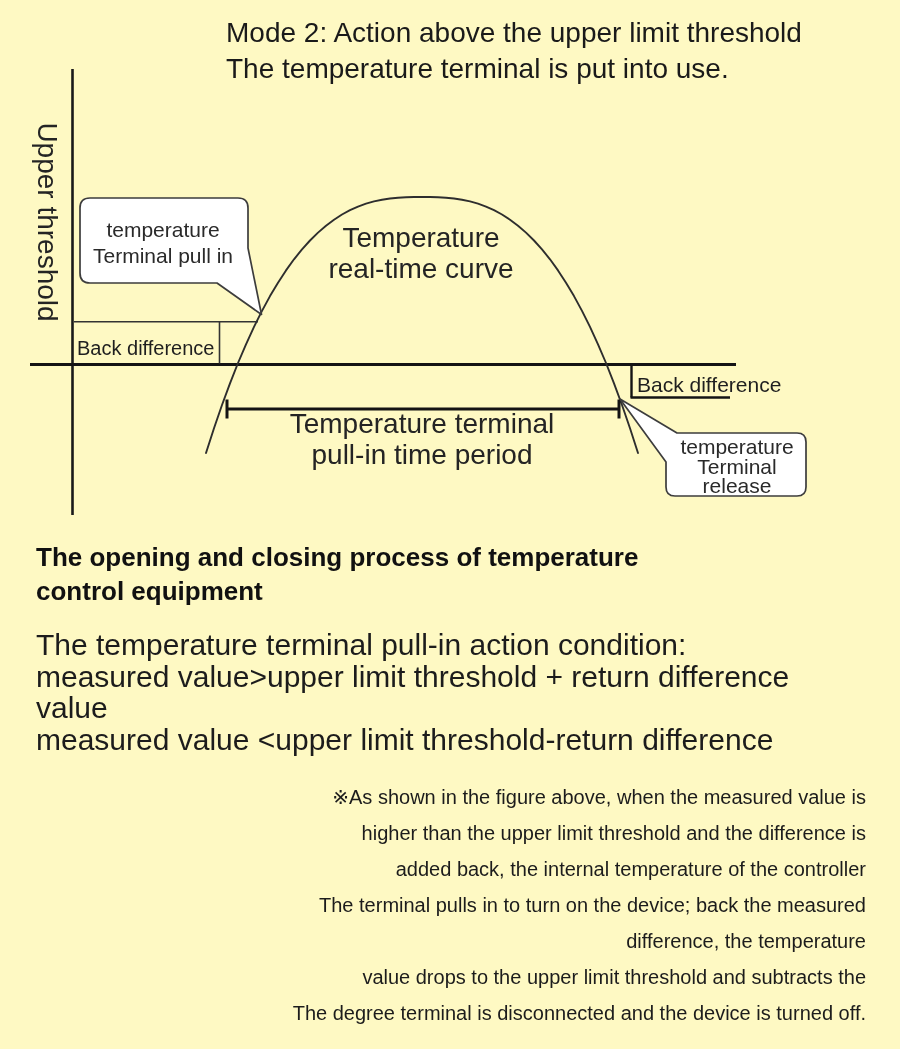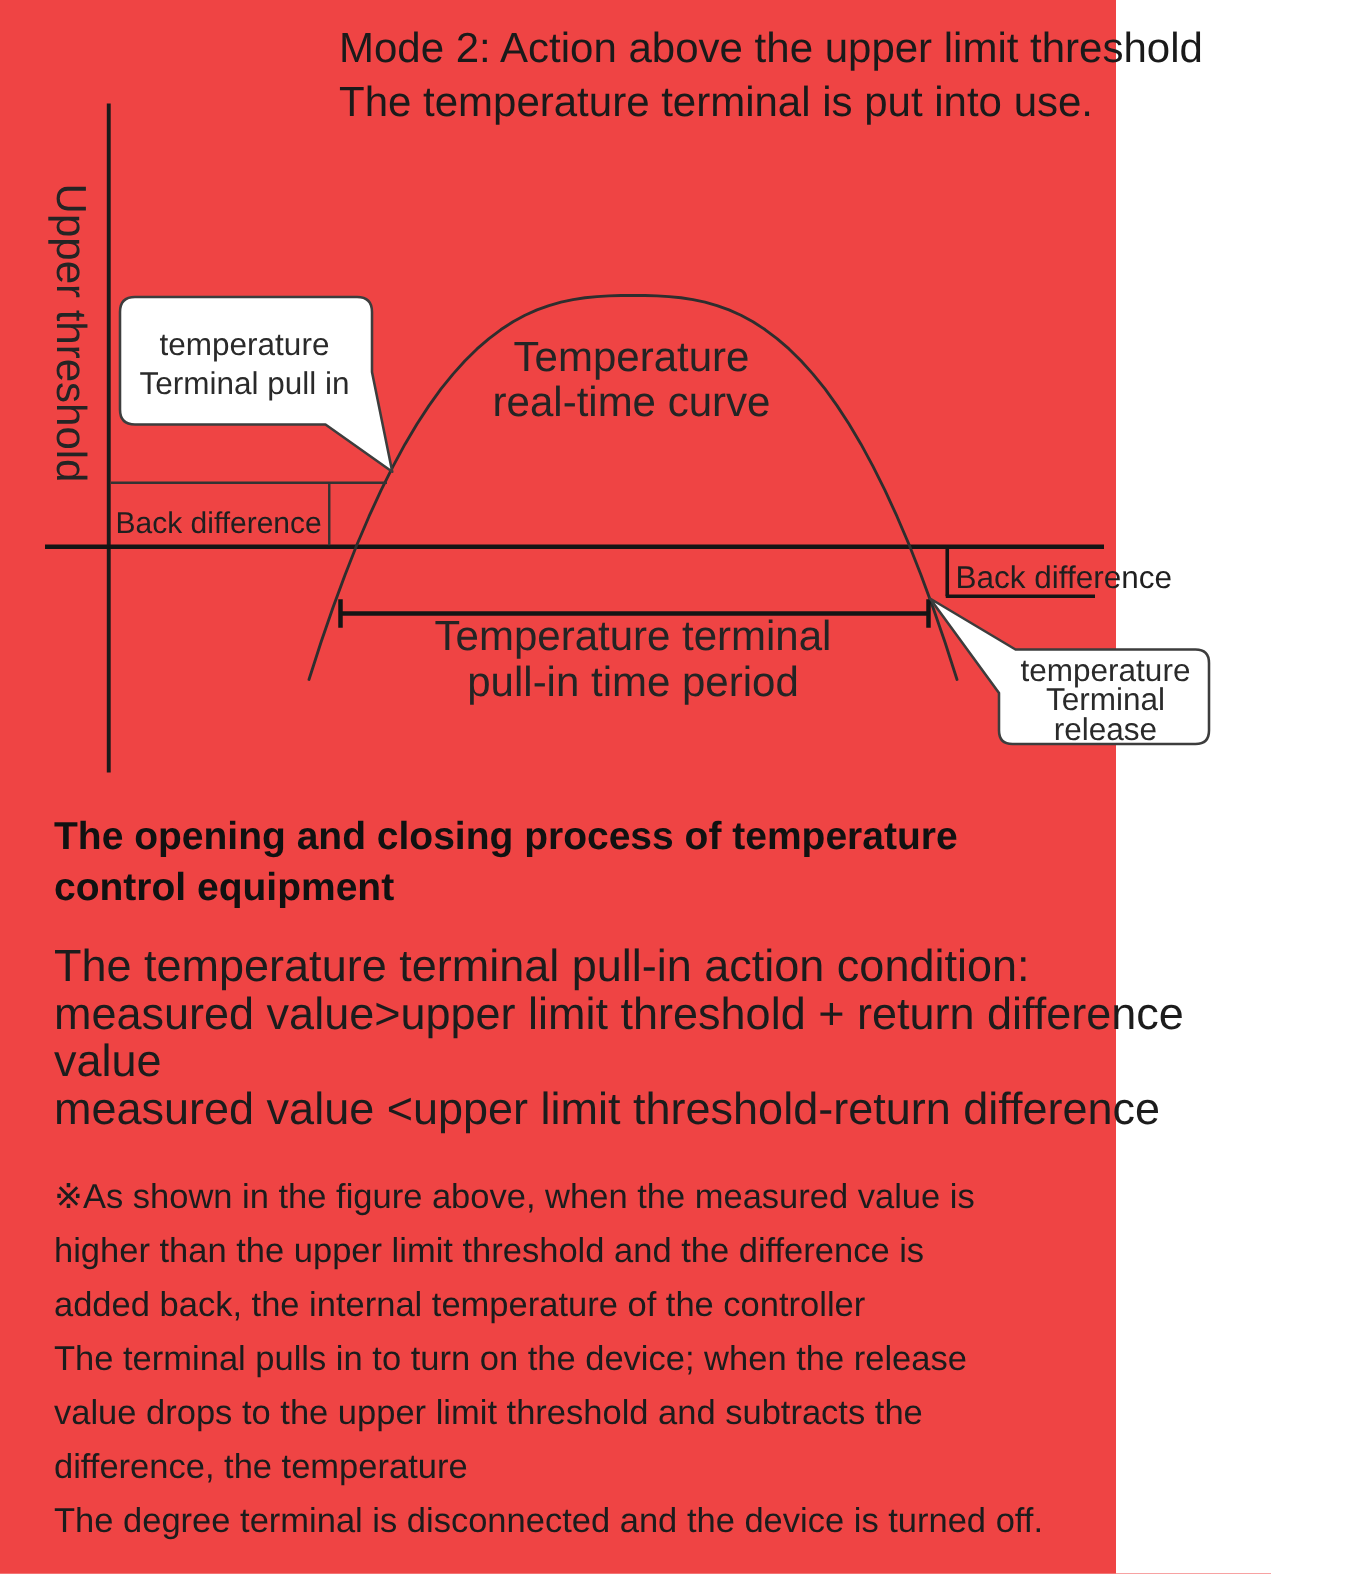--- a/index.html
+++ b/index.html
@@ -3,21 +3,21 @@
 <meta charset="utf-8">
 <style>
   html, body { margin: 0; padding: 0; }
   body {
     width: 900px; height: 1049px;
     background: #ffffff;
     font-family: "Liberation Sans", "DejaVu Sans", sans-serif;
     color: #1c1c1c;
     overflow: hidden;
   }
-  .page { position: relative; width: 744px; height: 1049px; background: #ef4444; }
+  .page { position: relative; width: 900px; height: 1049px; background: #fef9c3; }
   .diagram { position: absolute; left: 0; top: 0; width: 900px; height: 530px; }
   .diagram svg { display: block; }
   svg text { fill: #1f1f1f; font-family: "Liberation Sans", "DejaVu Sans", sans-serif; }
   .svg-title { font-size: 28px; fill: #1a1a1a; }
   .svg-label { font-size: 28px; fill: #242424; }
   .svg-bubble-text { font-size: 21px; fill: #2a2a2a; }
   .svg-backdiff { font-size: 20px; fill: #1f1f1f; }
   .svg-backdiff-r { font-size: 21px; fill: #1f1f1f; }
 
   .content { position: absolute; left: 36px; right: 34px; top: 0; }
@@ -25,21 +25,21 @@
     position: absolute; left: 0; top: 540px; width: 830px;
     font-weight: bold; font-size: 26px; line-height: 34px;
     color: #111111; letter-spacing: 0px;
   }
   .conditions {
     position: absolute; left: 0; top: 629px; width: 830px;
     font-size: 30px; line-height: 31.5px; color: #1c1c1c;
   }
   .note {
     position: absolute; left: 0; top: 779px; width: 830px;
-    font-size: 23px; line-height: 36px; color: #1c1c1c;
+    font-size: 20px; line-height: 36px; color: #1c1c1c; text-align: right;
   }
 </style>
 </head>
 <body>
 
 <div class="page">
 
   <div class="diagram">
     <svg width="900" height="530" viewBox="0 0 900 530" xmlns="http://www.w3.org/2000/svg">
 
@@ -88,20 +88,20 @@
     </div>
     <div class="conditions">
       <div>The temperature terminal pull-in action condition:</div>
       <div>measured value&gt;upper limit threshold + return difference value</div>
       <div>measured value &lt;upper limit threshold-return difference</div>
     </div>
     <div class="note">
       <div>※As shown in the figure above, when the measured value is</div>
       <div>higher than the upper limit threshold and the difference is</div>
       <div>added back, the internal temperature of the controller</div>
-      <div>The terminal pulls in to turn on the device; when the release</div>
+      <div>The terminal pulls in to turn on the device; back the measured</div>
+      <div>difference, the temperature</div>
       <div>value drops to the upper limit threshold and subtracts the</div>
-      <div>difference, the temperature</div>
       <div>The degree terminal is disconnected and the device is turned off.</div>
     </div>
   </div>
 
 </div>
 
 </body></html>

